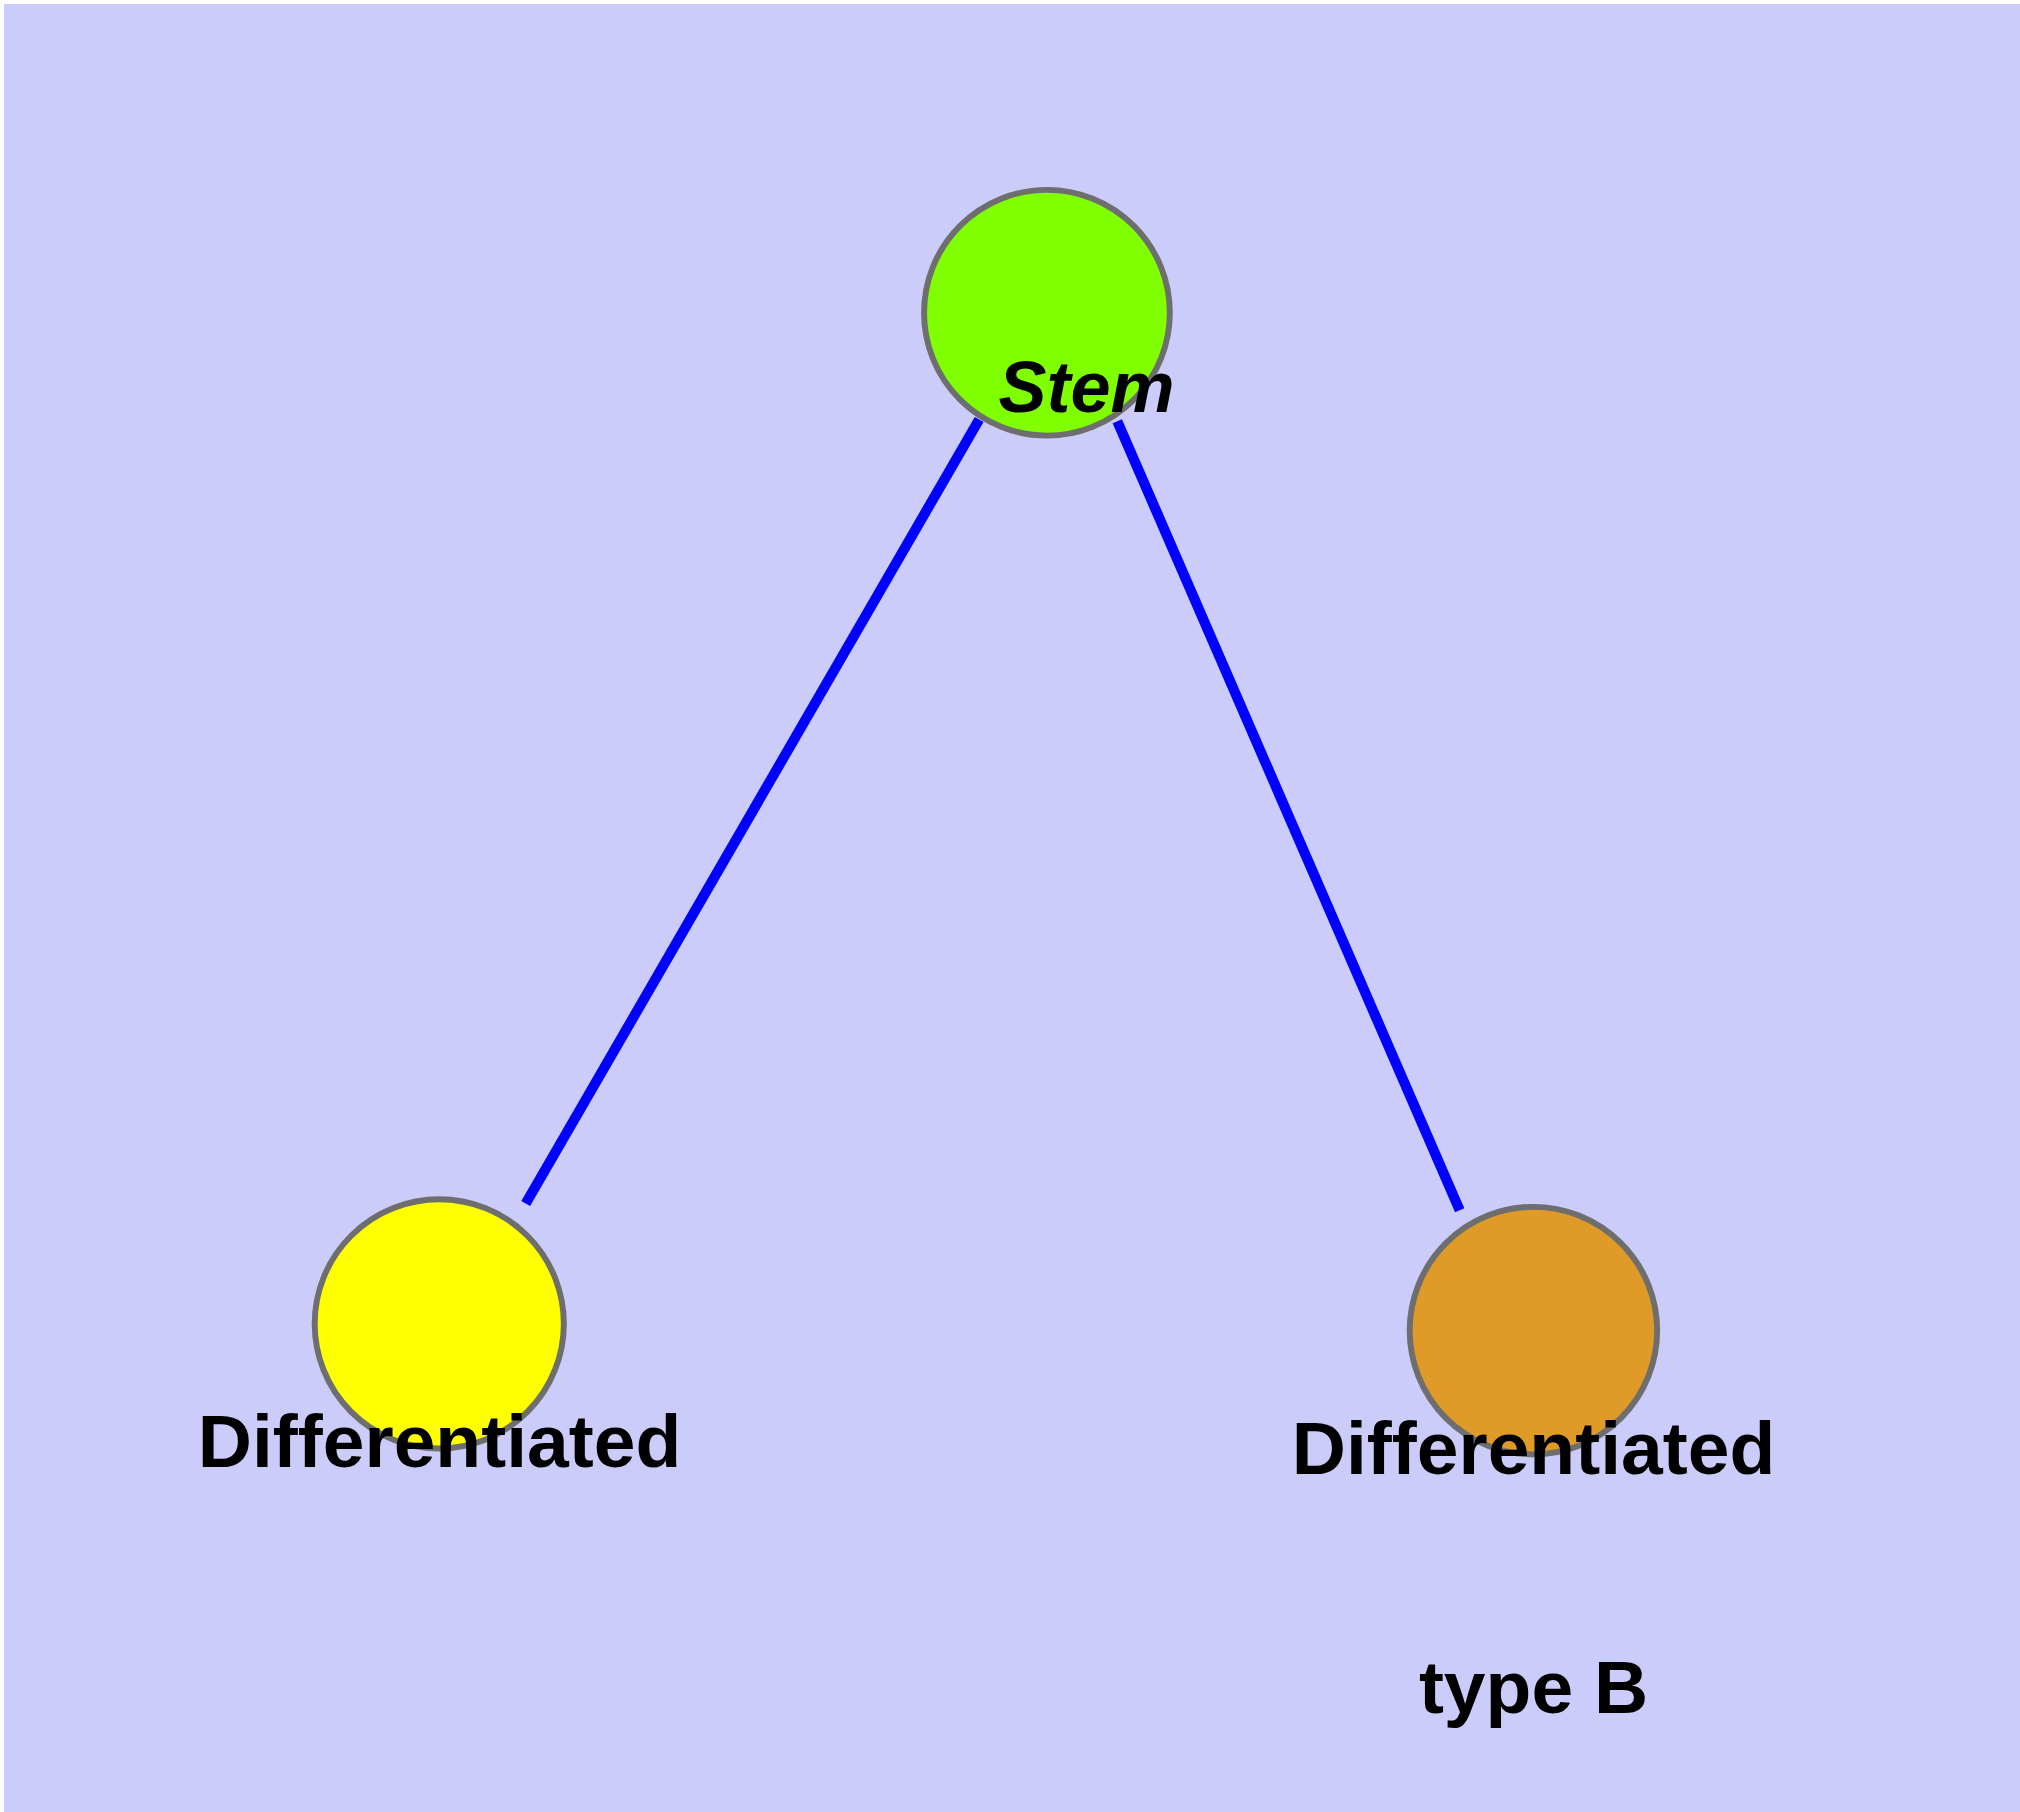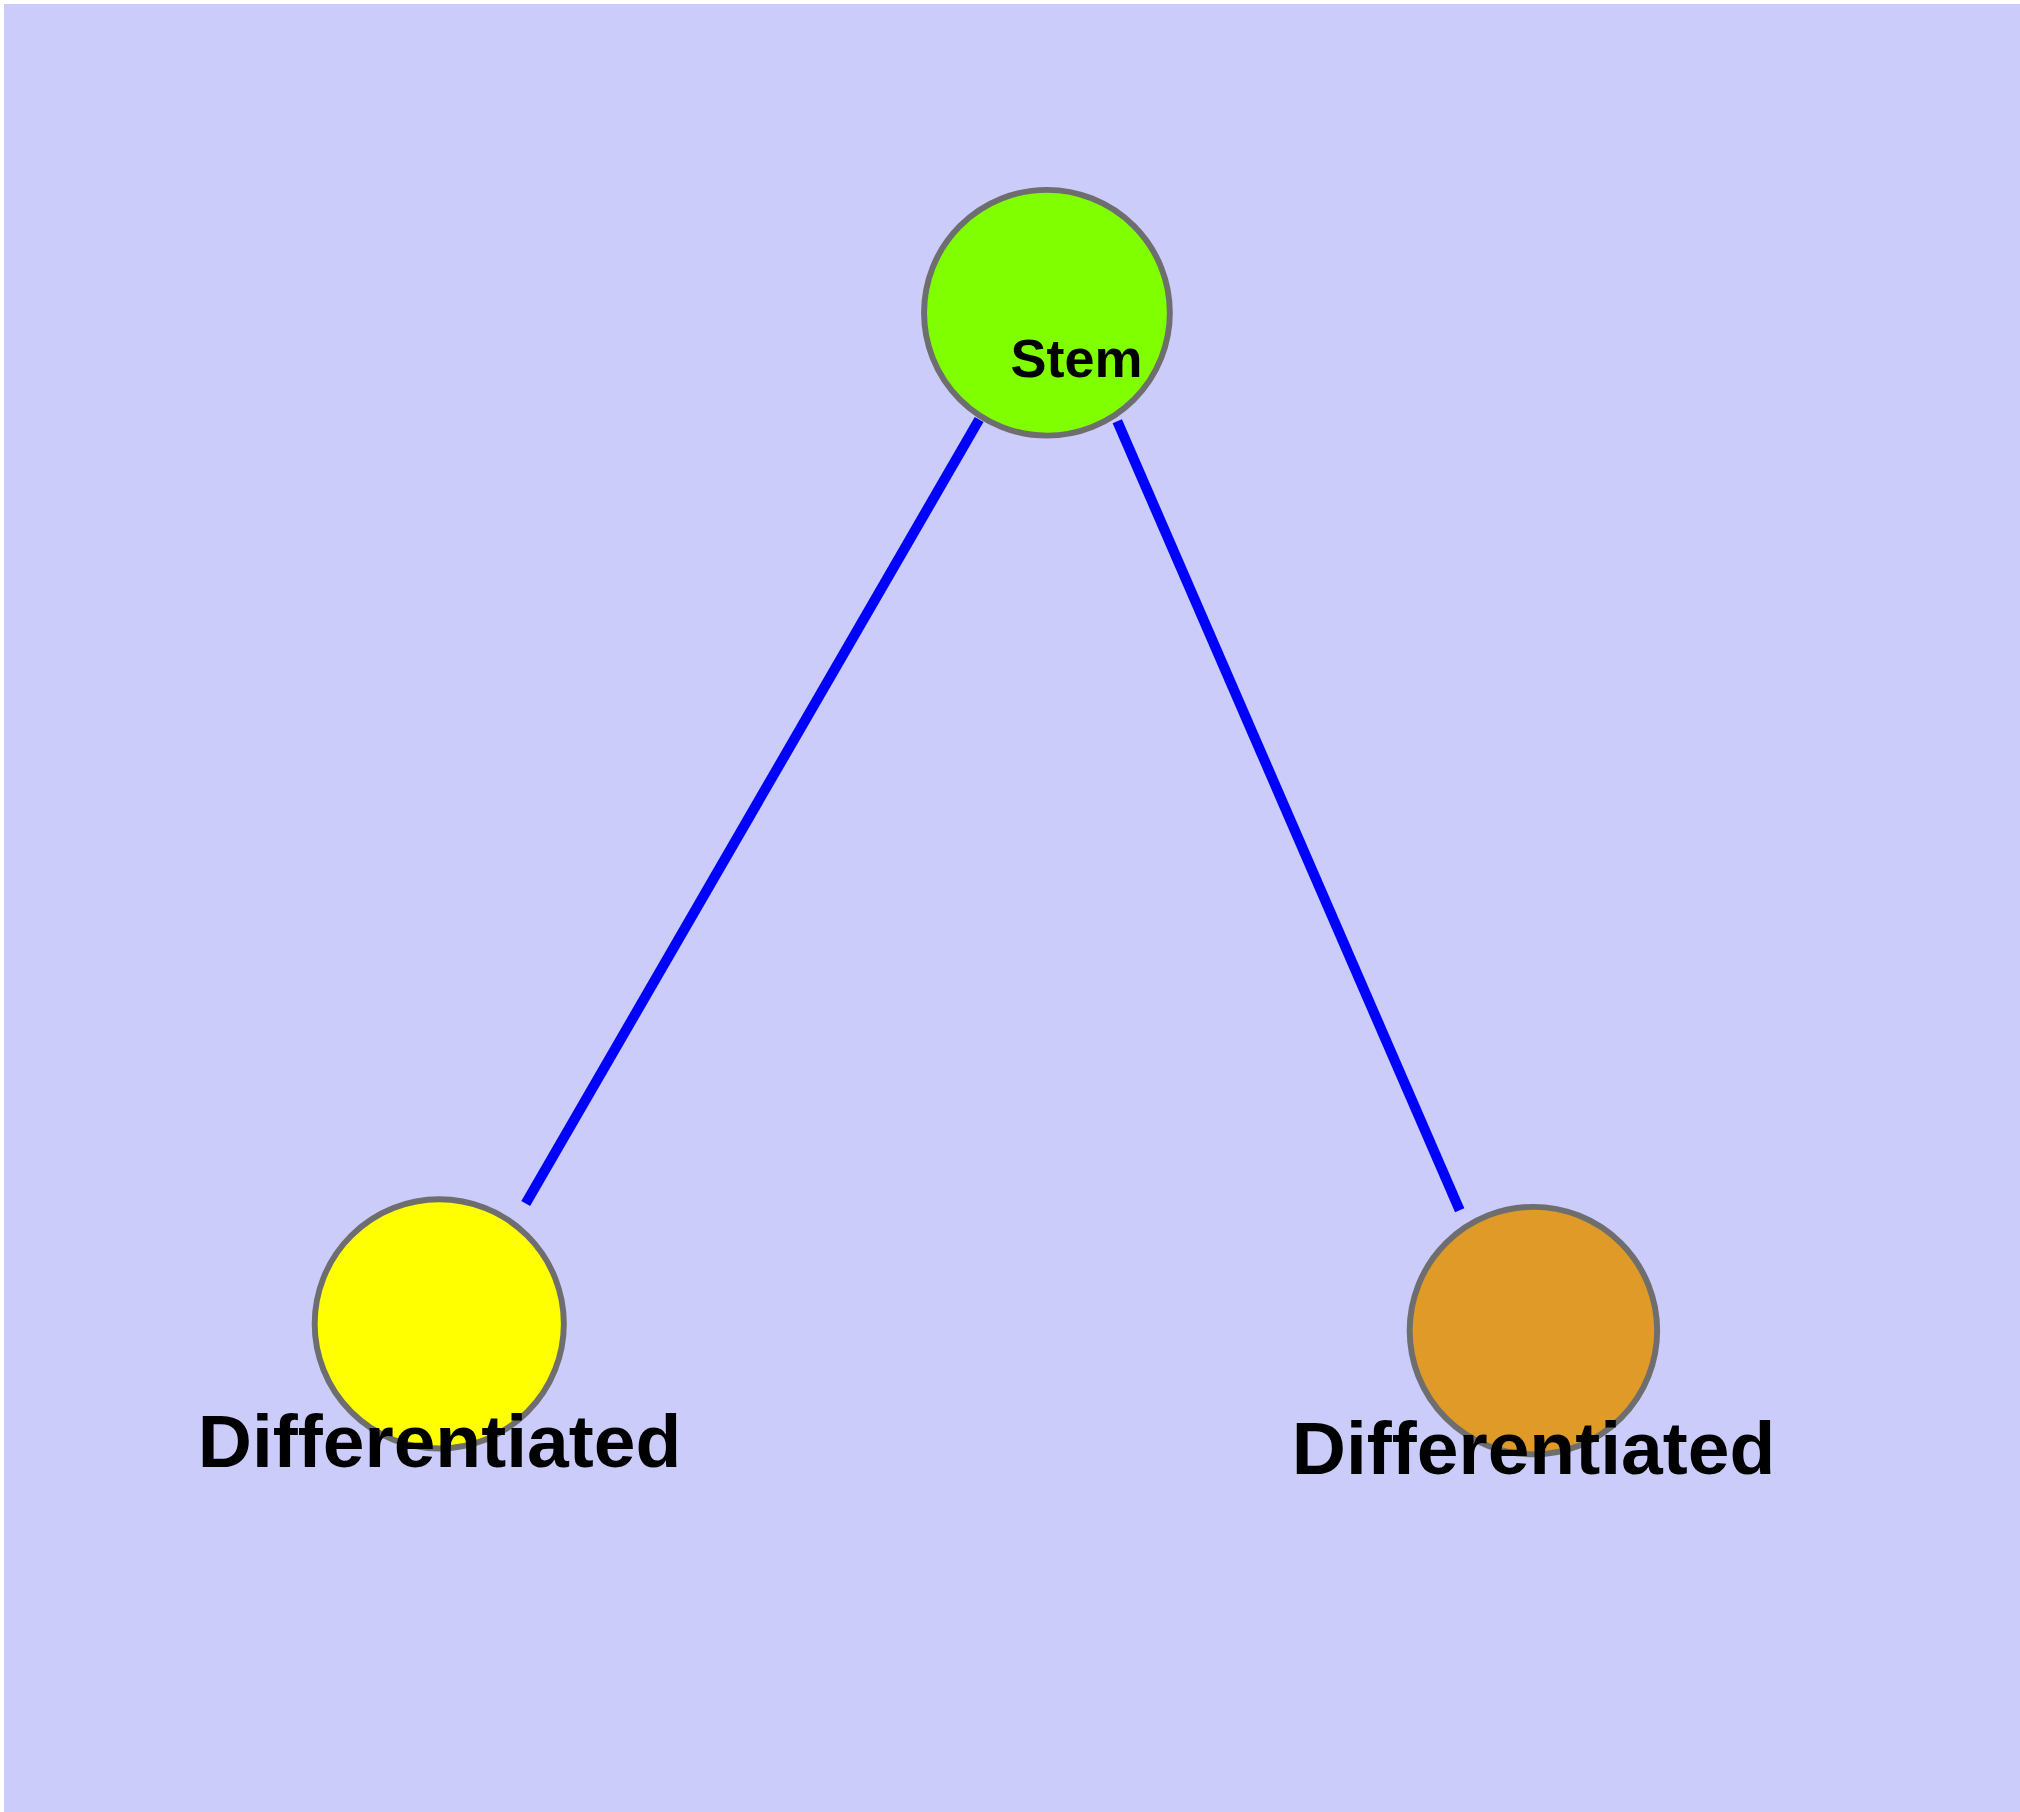--- a/index.html
+++ b/index.html
@@ -34,24 +34,25 @@
     position: absolute;
     text-align: center;
     color: #000000;
     font-weight: bold;
     line-height: 1.06;
     white-space: pre;
     pointer-events: none;
     font-family: "Liberation Sans", sans-serif;
   }
   #label-stem {
-    font-size: 54px;
+    font-size: 72px;
     left: 792px;
     top: 273px;
     width: 509px;
+    font-style: italic;
   }
   #label-diff-a {
     font-size: 75px;
     left: 58px;
     top: 1243px;
     width: 763px;
   }
   #label-diff-b {
     font-size: 75px;
     left: 1152px;
@@ -83,16 +84,17 @@
   <div class="node-label" id="label-stem">
     <span>Stem</span>
   </div>
 
   <div class="node-label" id="label-diff-a">
     <div>Differentiated</div>
   </div>
 
   <div class="node-label" id="label-diff-b">
     <div>Differentiated</div>
+    <div>type B</div>
   </div>
 
 </div>
 
 
 </body></html>

